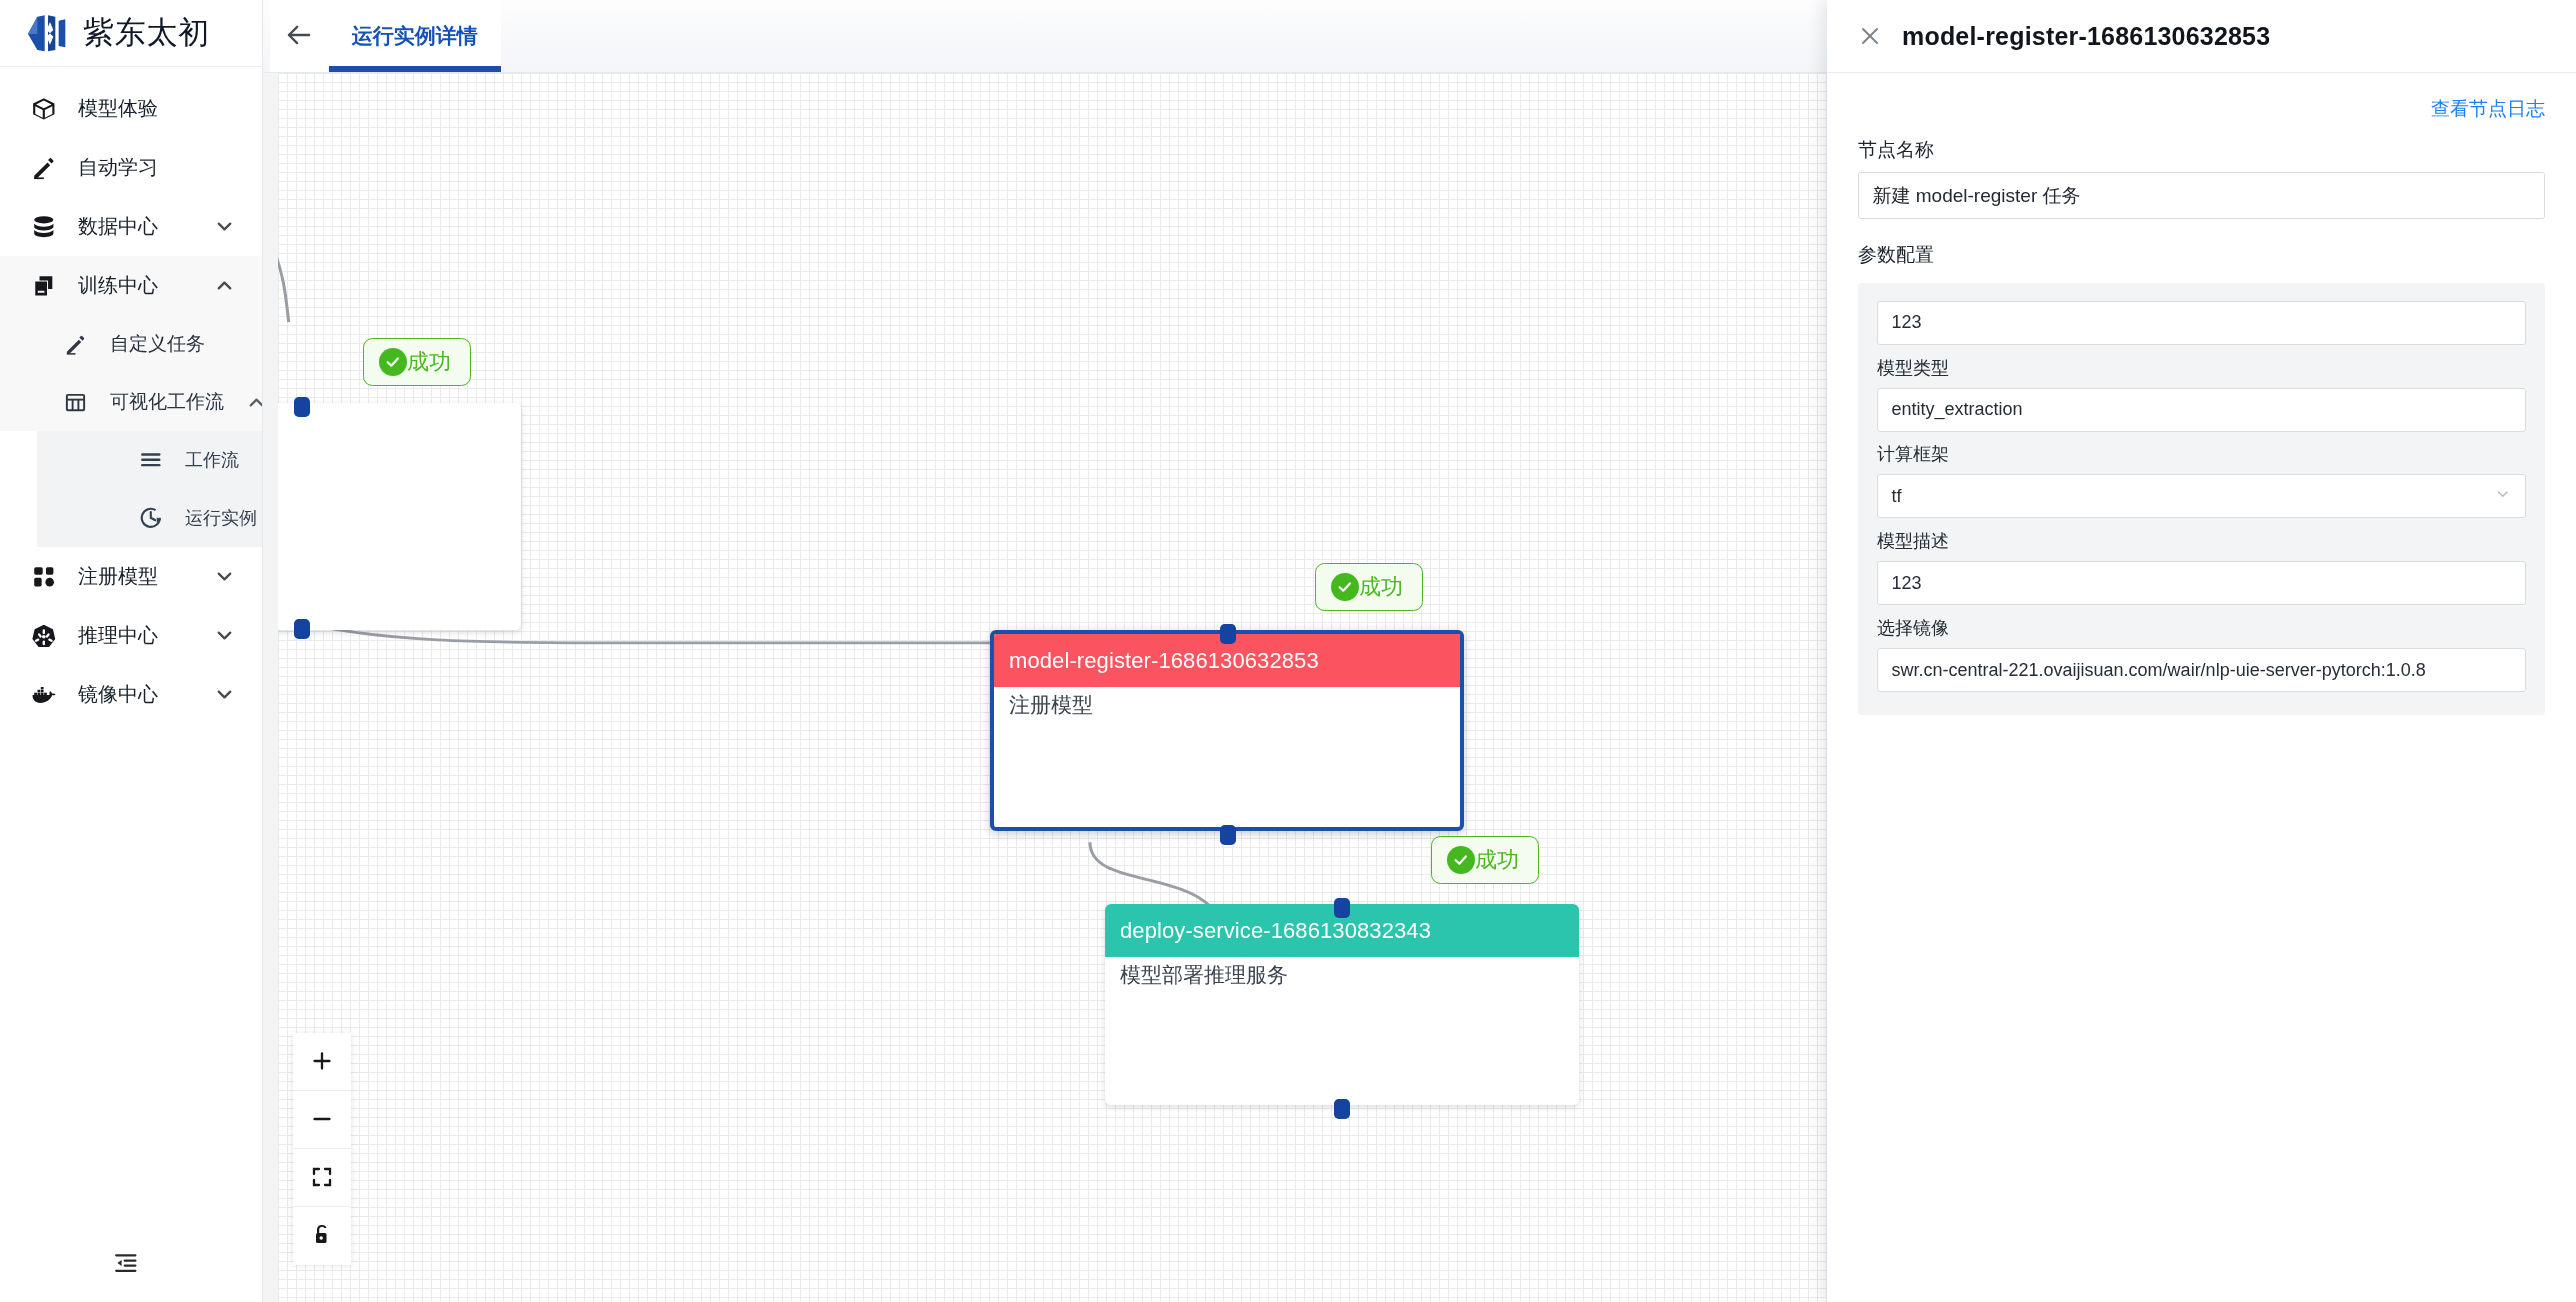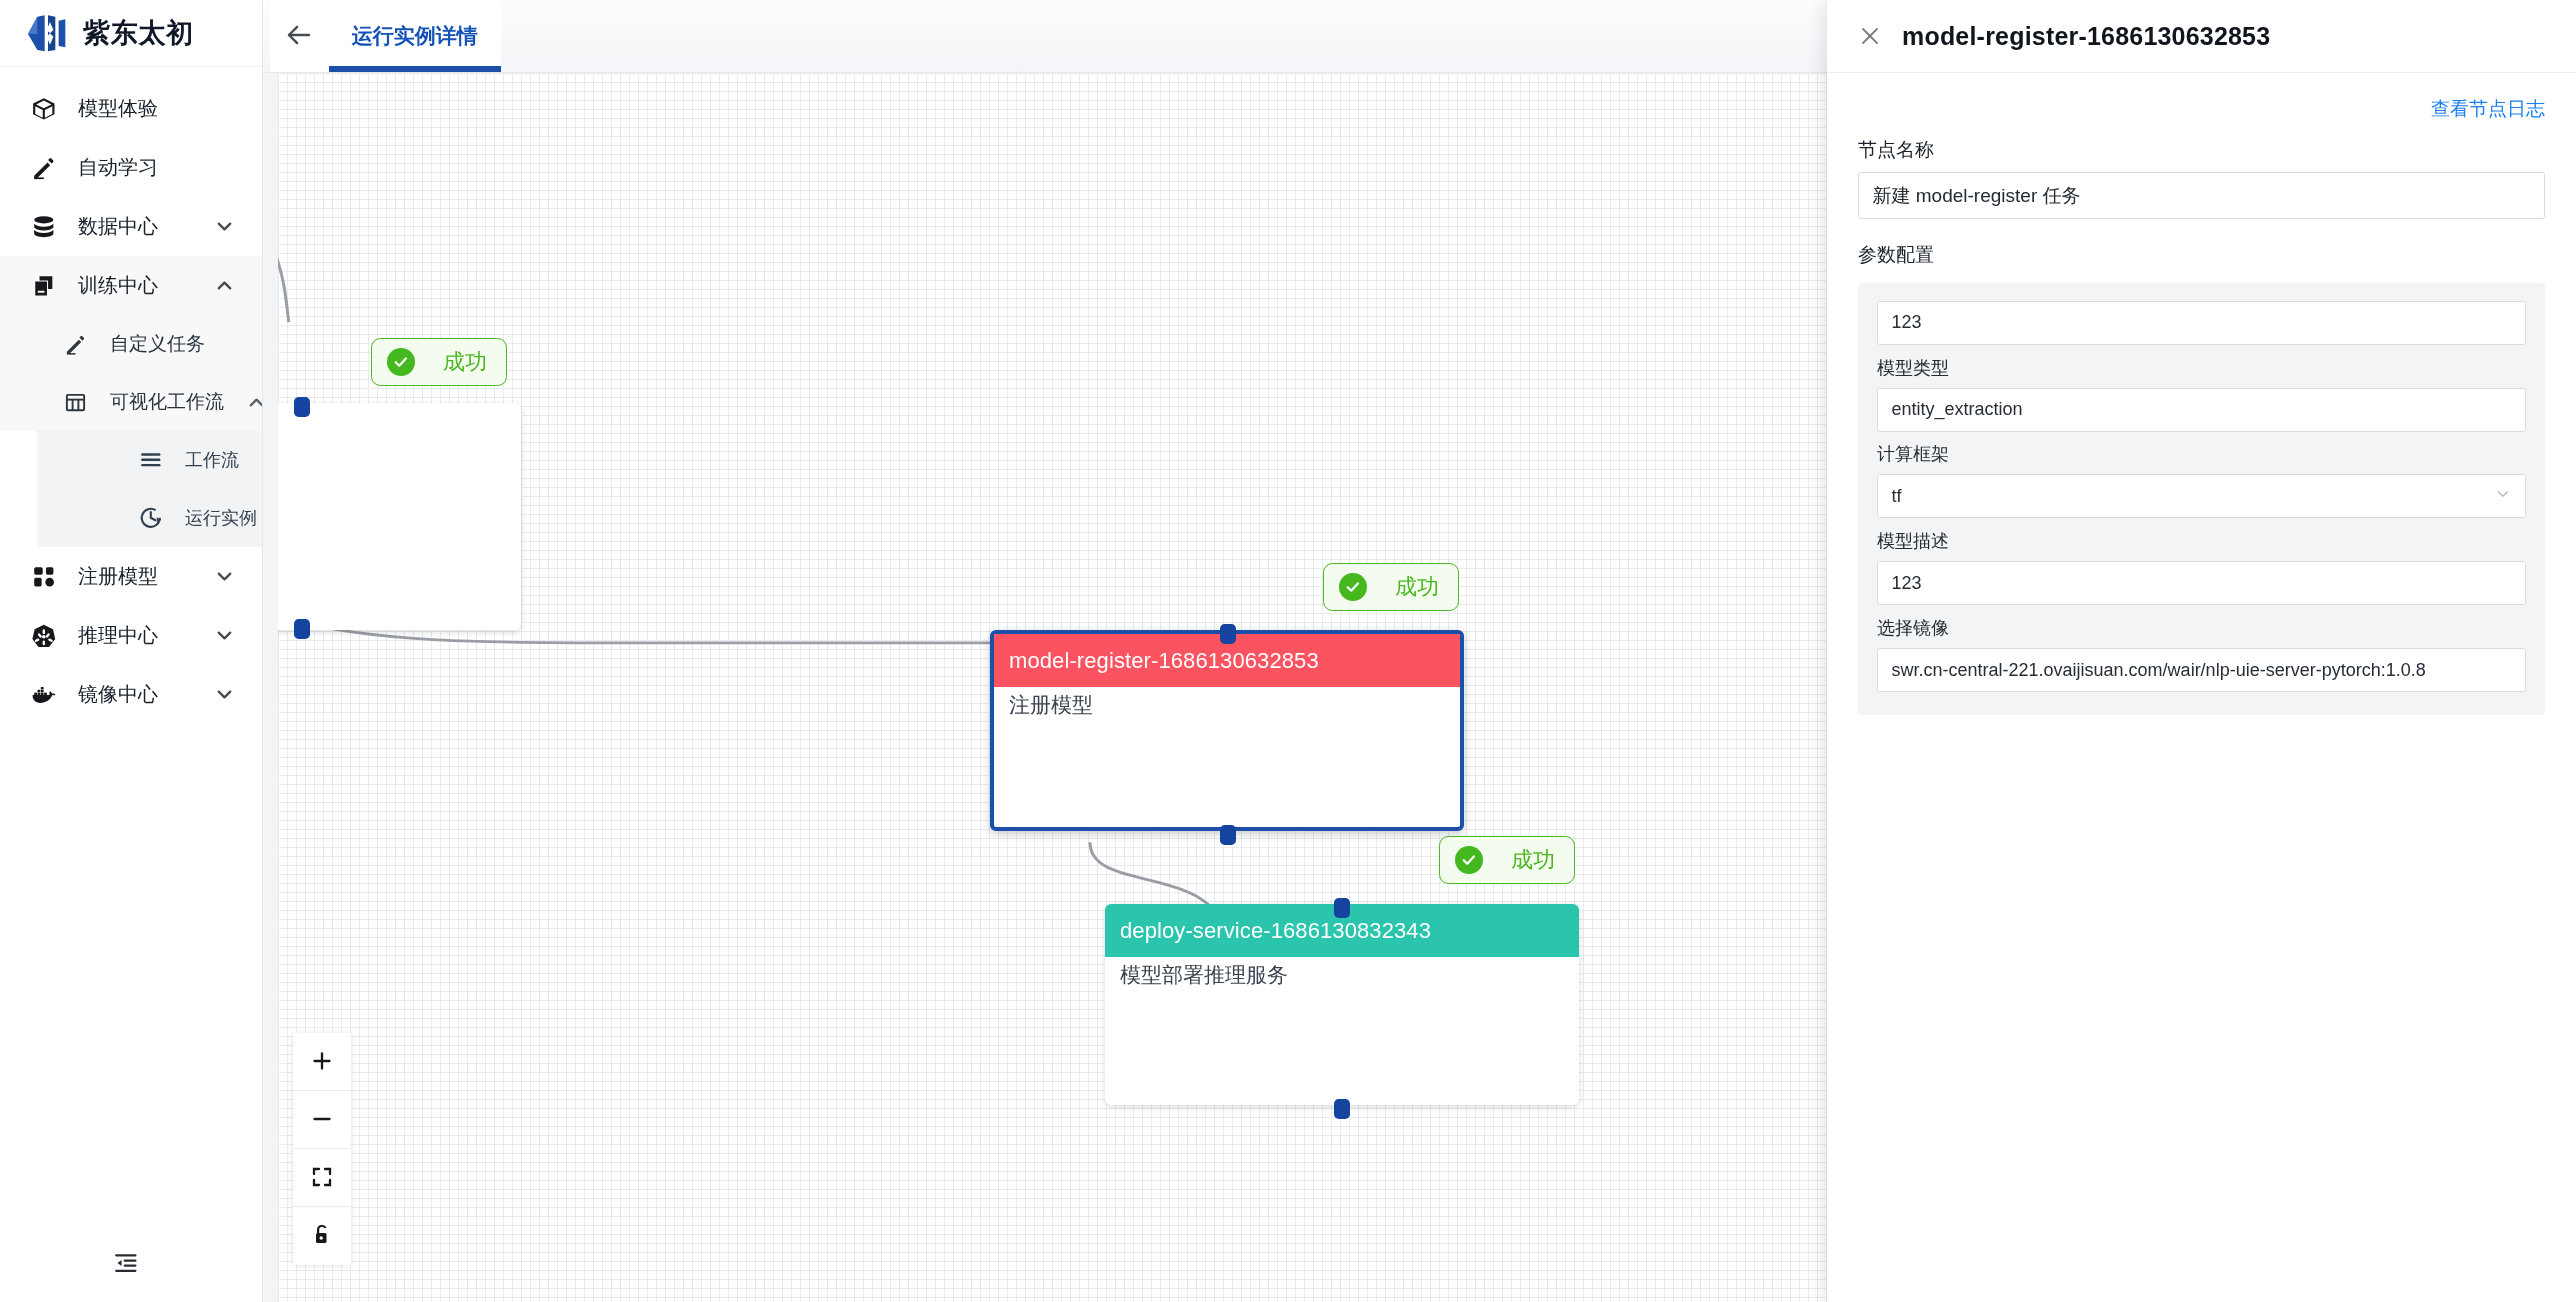--- a/index.html
+++ b/index.html
@@ -21,21 +21,21 @@
     position: relative; z-index: 5;
   }
   .brand {
     height: 67px; display: flex; align-items: center;
     padding-left: 24px; gap: 15px;
     background: #fff;
     border-bottom: 0.7px solid #eeeef2;
   }
   .brand-logo { width: 44px; height: 39px; flex: 0 0 44px; }
   .brand-title {
-    font-size: 27px; font-weight: 700; color: #101828; letter-spacing: 0.7px;
+    font-size: 31px; font-weight: 400; color: #101828; letter-spacing: 0.7px;
   }
   .menu { flex: 1 1 auto; padding-top: 12px; background: #fff; overflow: hidden; }
   .menu-item {
     height: 59px; display: flex; align-items: center;
     padding: 0 25.6px 0 30px; gap: 21px;
     font-size: 20px; color: #18202a; cursor: pointer;
     position: relative;
   }
   .menu-item .ic { width: 27px; height: 27px; flex: 0 0 27px; display:flex; align-items:center; justify-content:center; }
   .menu-item .ic svg { width: 25.6px; height: 25.6px; display:block; }
@@ -113,24 +113,24 @@
     white-space: nowrap;
   }
   .node-body { padding: 4px 15px; font-size: 21px; color: #3b4350; }
 
   .port {
     position: absolute; width: 16px; height: 20px;
     background: #1544a0; border-radius: 4.7px;
   }
 
   .status-chip {
-    position: absolute; display: flex; align-items: center; gap: 28px;
+    position: absolute; display: flex; align-items: center; gap: 0;
     background: #f3fcef; border: 1.8px solid #4cb722; border-radius: 9.4px;
     padding: 8px 19px 8px 15px;
-    font-size: 22px; color: #4cb722; margin-left: 8px;
+    font-size: 22px; color: #4cb722;
   }
   .status-chip .dot {
     width: 28px; height: 28px; border-radius: 50%; background: #45b820;
     display: flex; align-items: center; justify-content: center; flex: 0 0 28px;
   }
   .status-chip .dot svg { width: 17.5px; height: 17.5px; }
 
   .canvas-tools {
     position: absolute; left: 286px; bottom: 38px;
     width: 58px; background: #fff;

